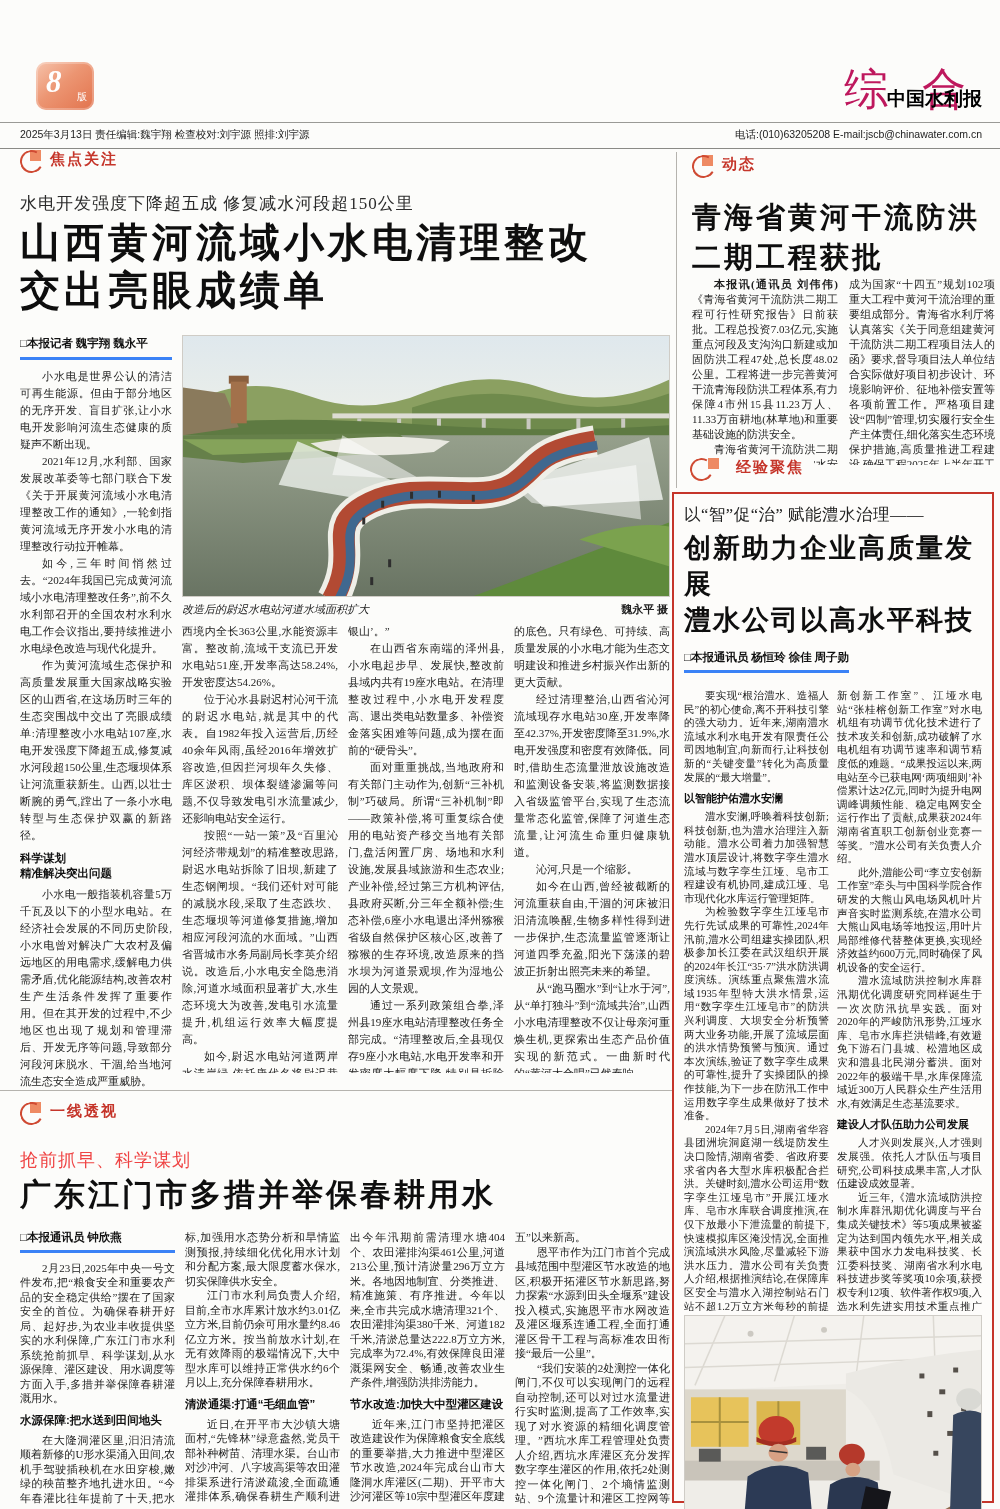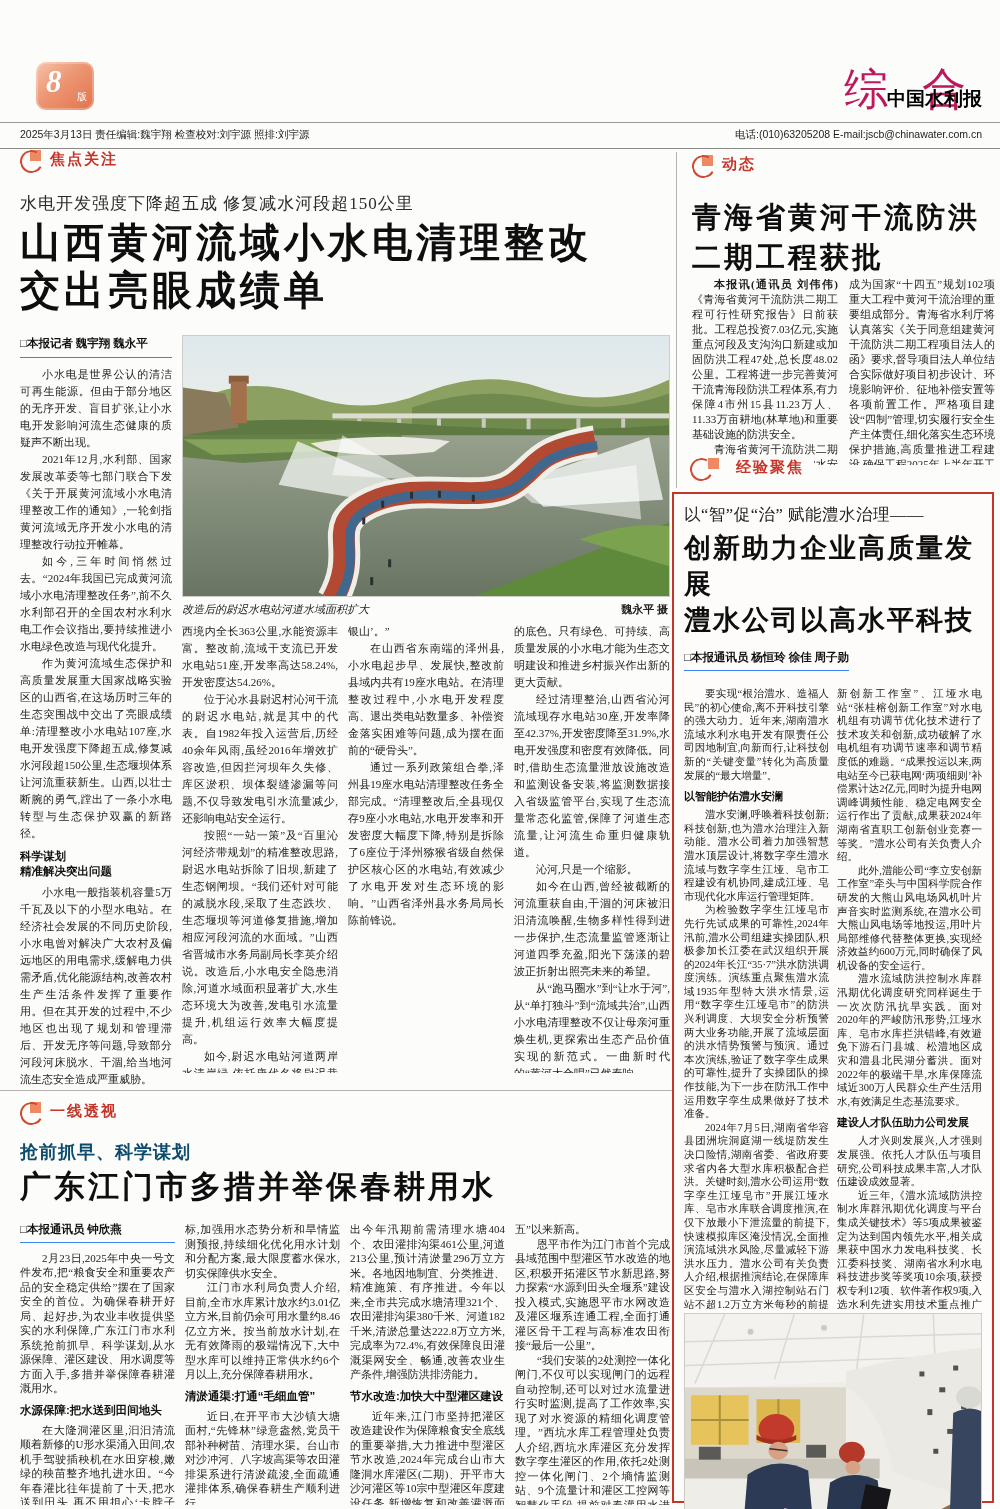--- a/index.html
+++ b/index.html
@@ -25,21 +25,21 @@
   .mk-arc{width:19px;height:19px;border:2px solid #cf4a33;border-radius:50%;border-right-color:transparent;
           transform:rotate(-15deg);display:inline-block;flex:0 0 auto;}
   .mk-sq{width:11px;height:11px;background:#ee8a63;display:inline-block;margin-left:-13px;margin-right:9px;flex:0 0 auto;}
   .mk-label{font-family:"Liberation Sans","DejaVu Sans",sans-serif;font-weight:bold;font-size:15px;
             color:#c5352a;letter-spacing:2px;}
   
   .para{margin:0;text-indent:2em;text-align:justify;}
   .para.cont{text-indent:0;}
   p.sub{font-family:"Liberation Sans","DejaVu Sans",sans-serif;font-weight:bold;white-space:pre-line;
         margin:7px 0 5px;text-indent:0;font-size:11.5px;line-height:15px;color:#111;}
-  .byline{font-weight:bold;font-size:11.5px;padding-bottom:5px;border-bottom:1px solid #3b82f6;
+  .byline{font-weight:bold;font-size:11.5px;padding-bottom:5px;border-bottom:3px solid #3b82f6;
           margin-bottom:8px;color:#111;}
   .cols{display:flex;}
   .col{overflow:hidden;}
   .caption-row{display:flex;justify-content:space-between;align-items:center;font-size:11px;color:#222;}
   .caption-text{font-style:italic;}
   .caption-credit{font-weight:bold;white-space:nowrap;}
   
   .focus{position:absolute;left:20px;top:150px;width:650px;}
   .focus-kicker{margin-top:16px;font-size:17px;color:#2b2b2b;letter-spacing:1px;}
   .focus-headline{margin-top:4px;font-size:40px;font-weight:bold;line-height:48px;letter-spacing:4px;color:#0e0e0e;}
@@ -64,21 +64,21 @@
           background:#fdfcfa;box-sizing:border-box;padding:10px 10px 8px;}
   .exp-kicker{font-size:16.5px;color:#222;letter-spacing:.5px;}
   .exp-headline{margin-top:4px;font-size:27px;font-weight:bold;line-height:36px;letter-spacing:2px;color:#0e0e0e;}
   .exp-byline{display:inline-block;margin-top:12px;}
   .exp-cols{display:flex;gap:8px;margin-top:8px;font-size:10.5px;line-height:13.6px;height:622px;}
   .exp-cols .col{width:145px;}
   .exp-cols p.sub{font-size:11px;line-height:14px;white-space:normal;}
   .photo-exp{width:296px;height:220px;border:1px solid #cfccc6;display:block;margin-top:4px;}
   
   .frontline{position:absolute;left:20px;top:1102px;width:650px;height:403px;overflow:hidden;}
-  .fl-kicker{margin-top:12px;font-size:18px;color:#0c4a6e;letter-spacing:1px;font-weight:bold;}
+  .fl-kicker{margin-top:20px;font-size:18px;color:#ef4444;letter-spacing:1px;}
   .fl-headline{margin-top:2px;font-size:31px;font-weight:bold;line-height:42px;letter-spacing:3px;color:#0e0e0e;}
   .fl-cols{display:flex;gap:10px;margin-top:14px;font-size:11px;line-height:14.5px;height:283px;}
   .fl-cols .col{width:155px;}
 </style>
 </head>
 <body>
 
 <div class="page">
 
   <div class="badge">
@@ -177,20 +177,21 @@
         <div class="f-cols3">
           <div class="col">
               <p class="para cont">西境内全长363公里,水能资源丰富。整改前,流域干支流已开发水电站51座,开发率高达58.24%,开发密度达54.26%。</p>
               <p class="para">位于沁水县尉迟村沁河干流的尉迟水电站,就是其中的代表。自1982年投入运营后,历经40余年风雨,虽经2016年增效扩容改造,但因拦河坝年久失修、库区淤积、坝体裂缝渗漏等问题,不仅导致发电引水流量减少,还影响电站安全运行。</p>
               <p class="para">按照“一站一策”及“百里沁河经济带规划”的精准整改思路,尉迟水电站拆除了旧坝,新建了生态钢闸坝。“我们还针对可能的减脱水段,采取了生态跌坎、生态堰坝等河道修复措施,增加相应河段河流的水面域。”山西省晋城市水务局副局长李英介绍说。改造后,小水电安全隐患消除,河道水域面积显著扩大,水生态环境大为改善,发电引水流量提升,机组运行效率大幅度提高。</p>
               <p class="para">如今,尉迟水电站河道两岸水清岸绿,依托唐代名将尉迟恭故里IP打造的“水电站景区+生态露营基地+百里沁河·璀璨树理”灯展,年接待游客突破5万人次,生态美与产业兴相得益彰。</p>
             </div>
           <div class="col">
               <p class="para cont">银山’。”</p>
               <p class="para">在山西省东南端的泽州县,小水电起步早、发展快,整改前县域内共有19座水电站。在清理整改过程中,小水电开发程度高、退出类电站数量多、补偿资金落实困难等问题,成为摆在面前的“硬骨头”。</p>
+              <p class="para">面对重重挑战,当地政府和有关部门主动作为,创新“三补机制”巧破局。所谓“三补机制”即——政策补偿,将可重复综合使用的电站资产移交当地有关部门,盘活闲置厂房、场地和水利设施,发展县域旅游和生态农业;产业补偿,经过第三方机构评估,县政府买断,分三年全额补偿;生态补偿,6座小水电退出泽州猕猴省级自然保护区核心区,改善了猕猴的生存环境,改造原来的挡水坝为河道景观坝,作为湿地公园的人文景观。</p>
               <p class="para">通过一系列政策组合拳,泽州县19座水电站清理整改任务全部完成。“清理整改后,全县现仅存9座小水电站,水电开发率和开发密度大幅度下降,特别是拆除了6座位于泽州猕猴省级自然保护区核心区的水电站,有效减少了水电开发对生态环境的影响。”山西省泽州县水务局局长陈前锋说。</p>
             </div>
           <div class="col">
               <p class="para cont">的底色。只有绿色、可持续、高质量发展的小水电才能为生态文明建设和推进乡村振兴作出新的更大贡献。</p>
               <p class="para">经过清理整治,山西省沁河流域现存水电站30座,开发率降至42.37%,开发密度降至31.9%,水电开发强度和密度有效降低。同时,借助生态流量泄放设施改造和监测设备安装,将监测数据接入省级监管平台,实现了生态流量常态化监管,保障了河道生态流量,让河流生命重归健康轨道。</p>
               <p class="para">沁河,只是一个缩影。</p>
               <p class="para">如今在山西,曾经被截断的河流重获自由,干涸的河床被汩汩清流唤醒,生物多样性得到进一步保护,生态流量监管逐渐让河道四季充盈,阳光下荡漾的碧波正折射出照亮未来的希望。</p>
               <p class="para">从“跑马圈水”到“让水于河”,从“单打独斗”到“流域共治”,山西小水电清理整改不仅让母亲河重焕生机,更探索出生态产品价值实现的新范式。一曲新时代的“黄河大合唱”已然奏响。</p>
             </div>
         </div>

